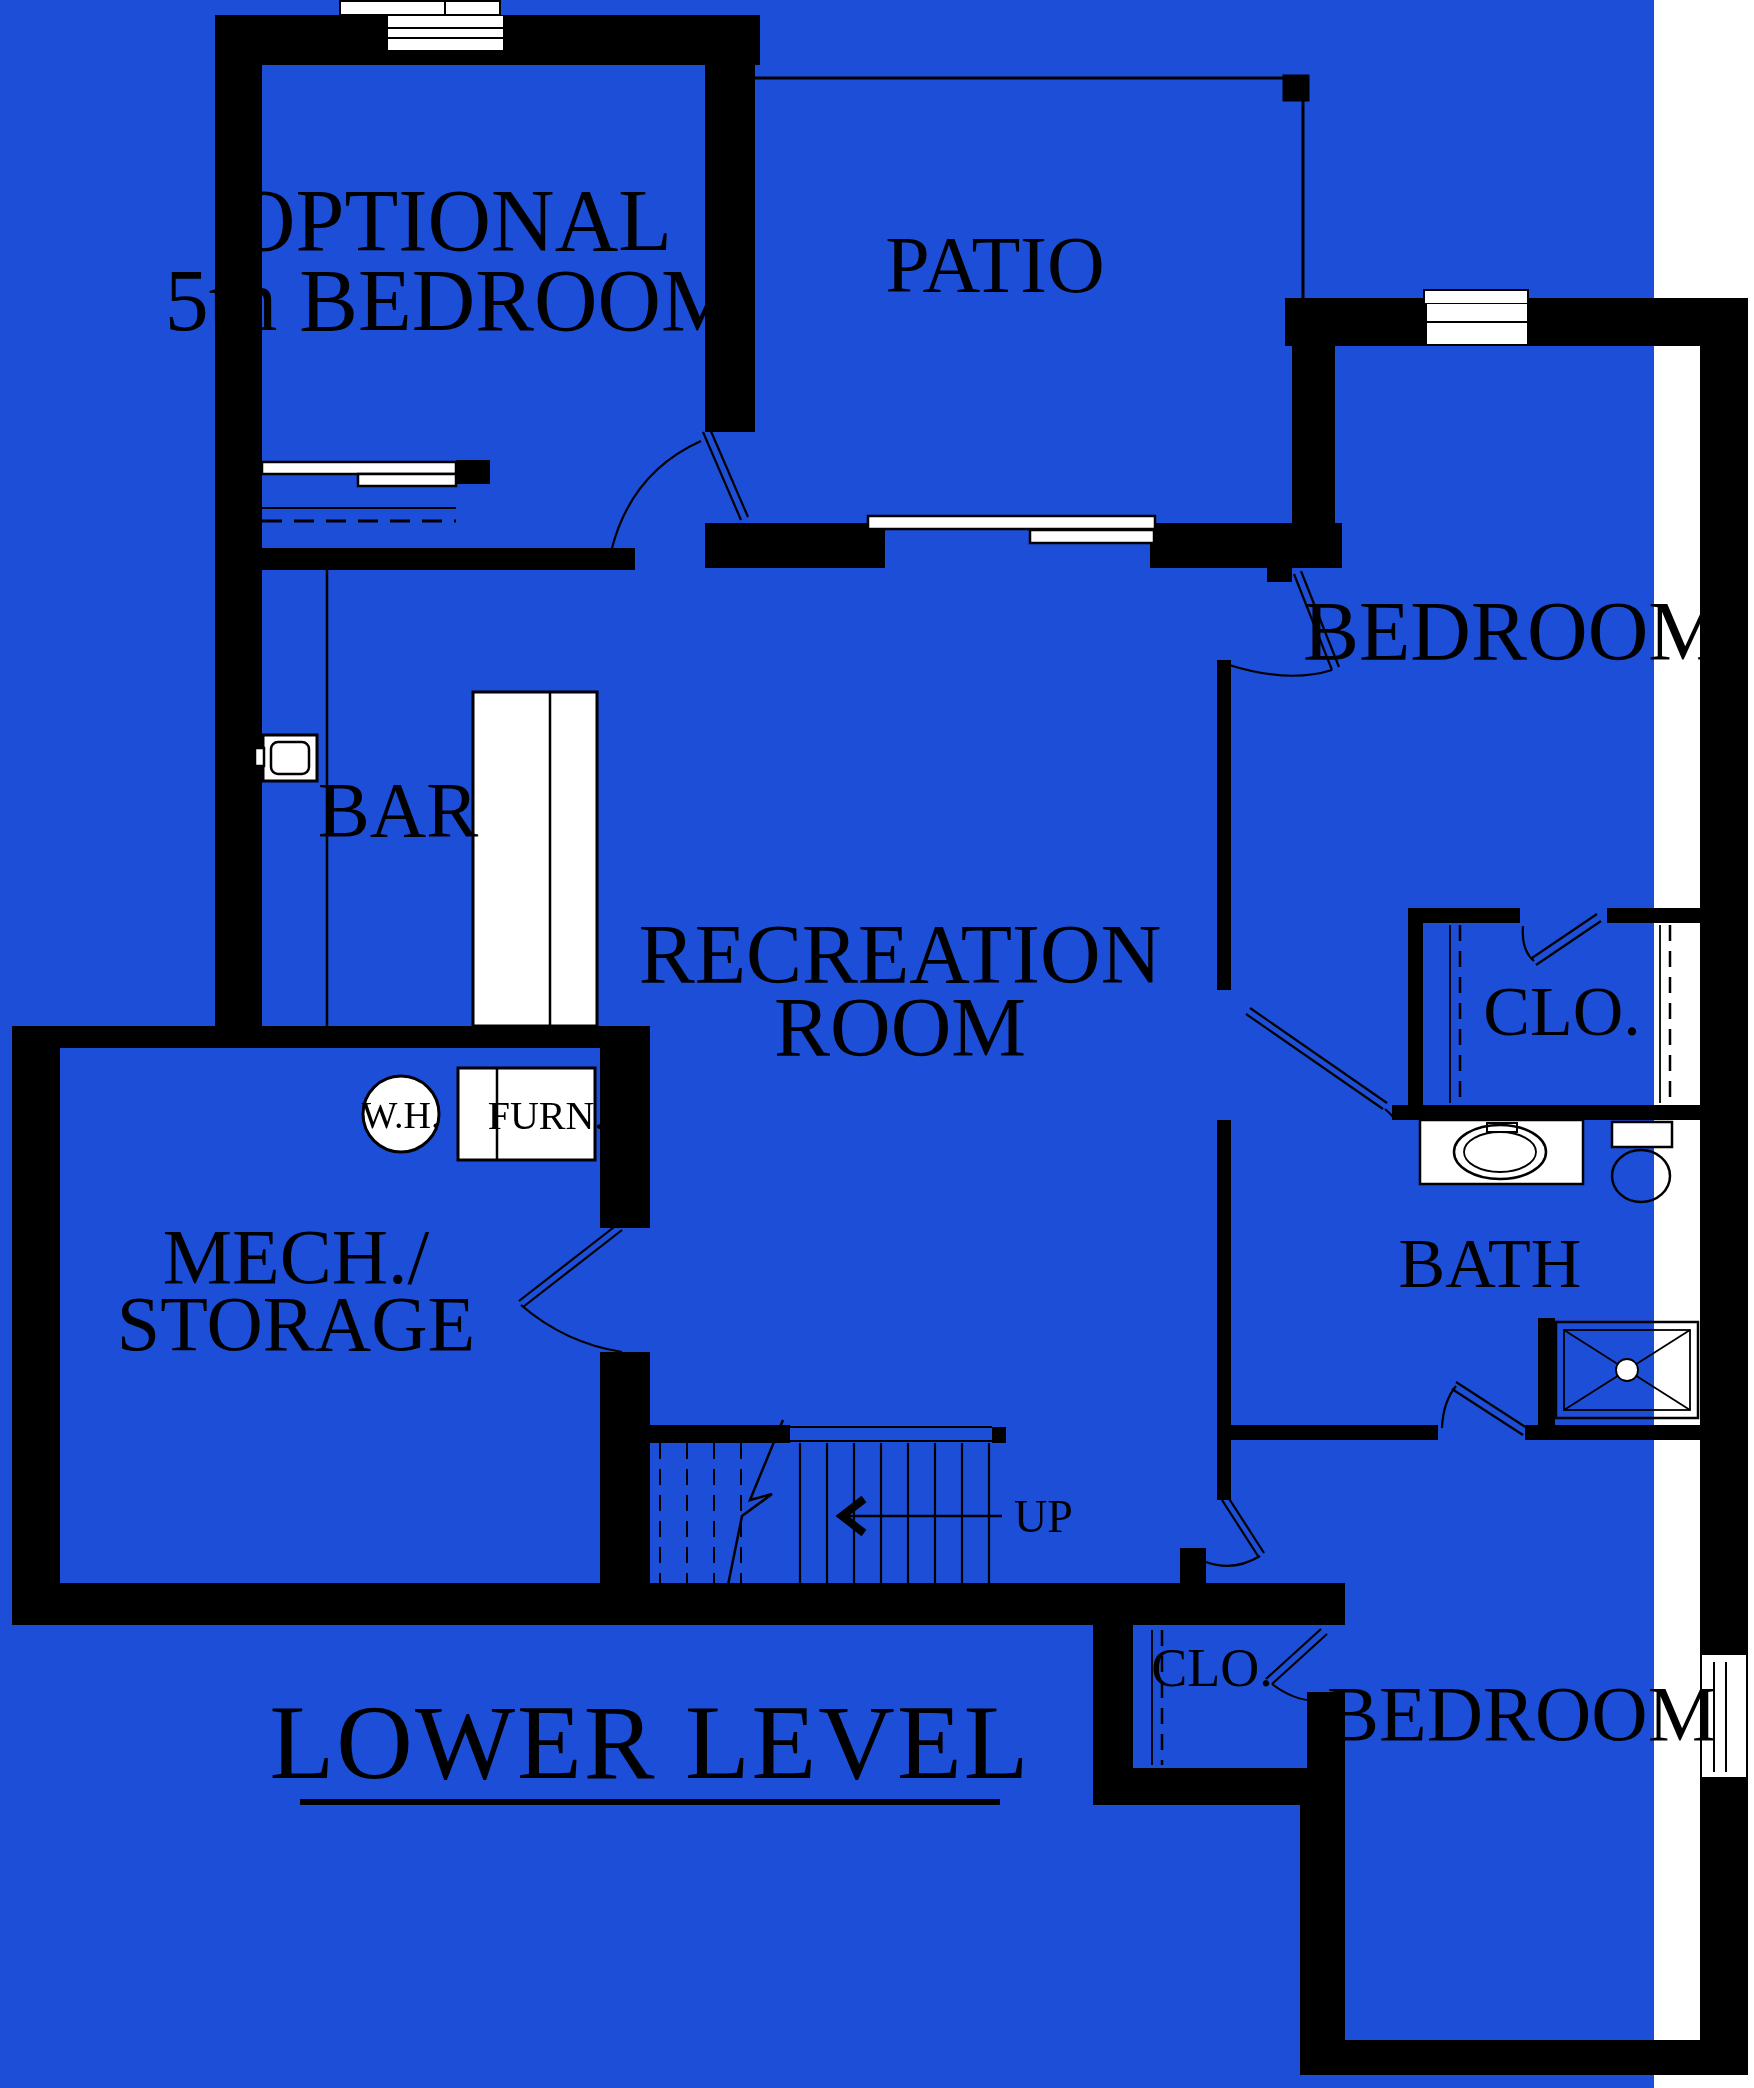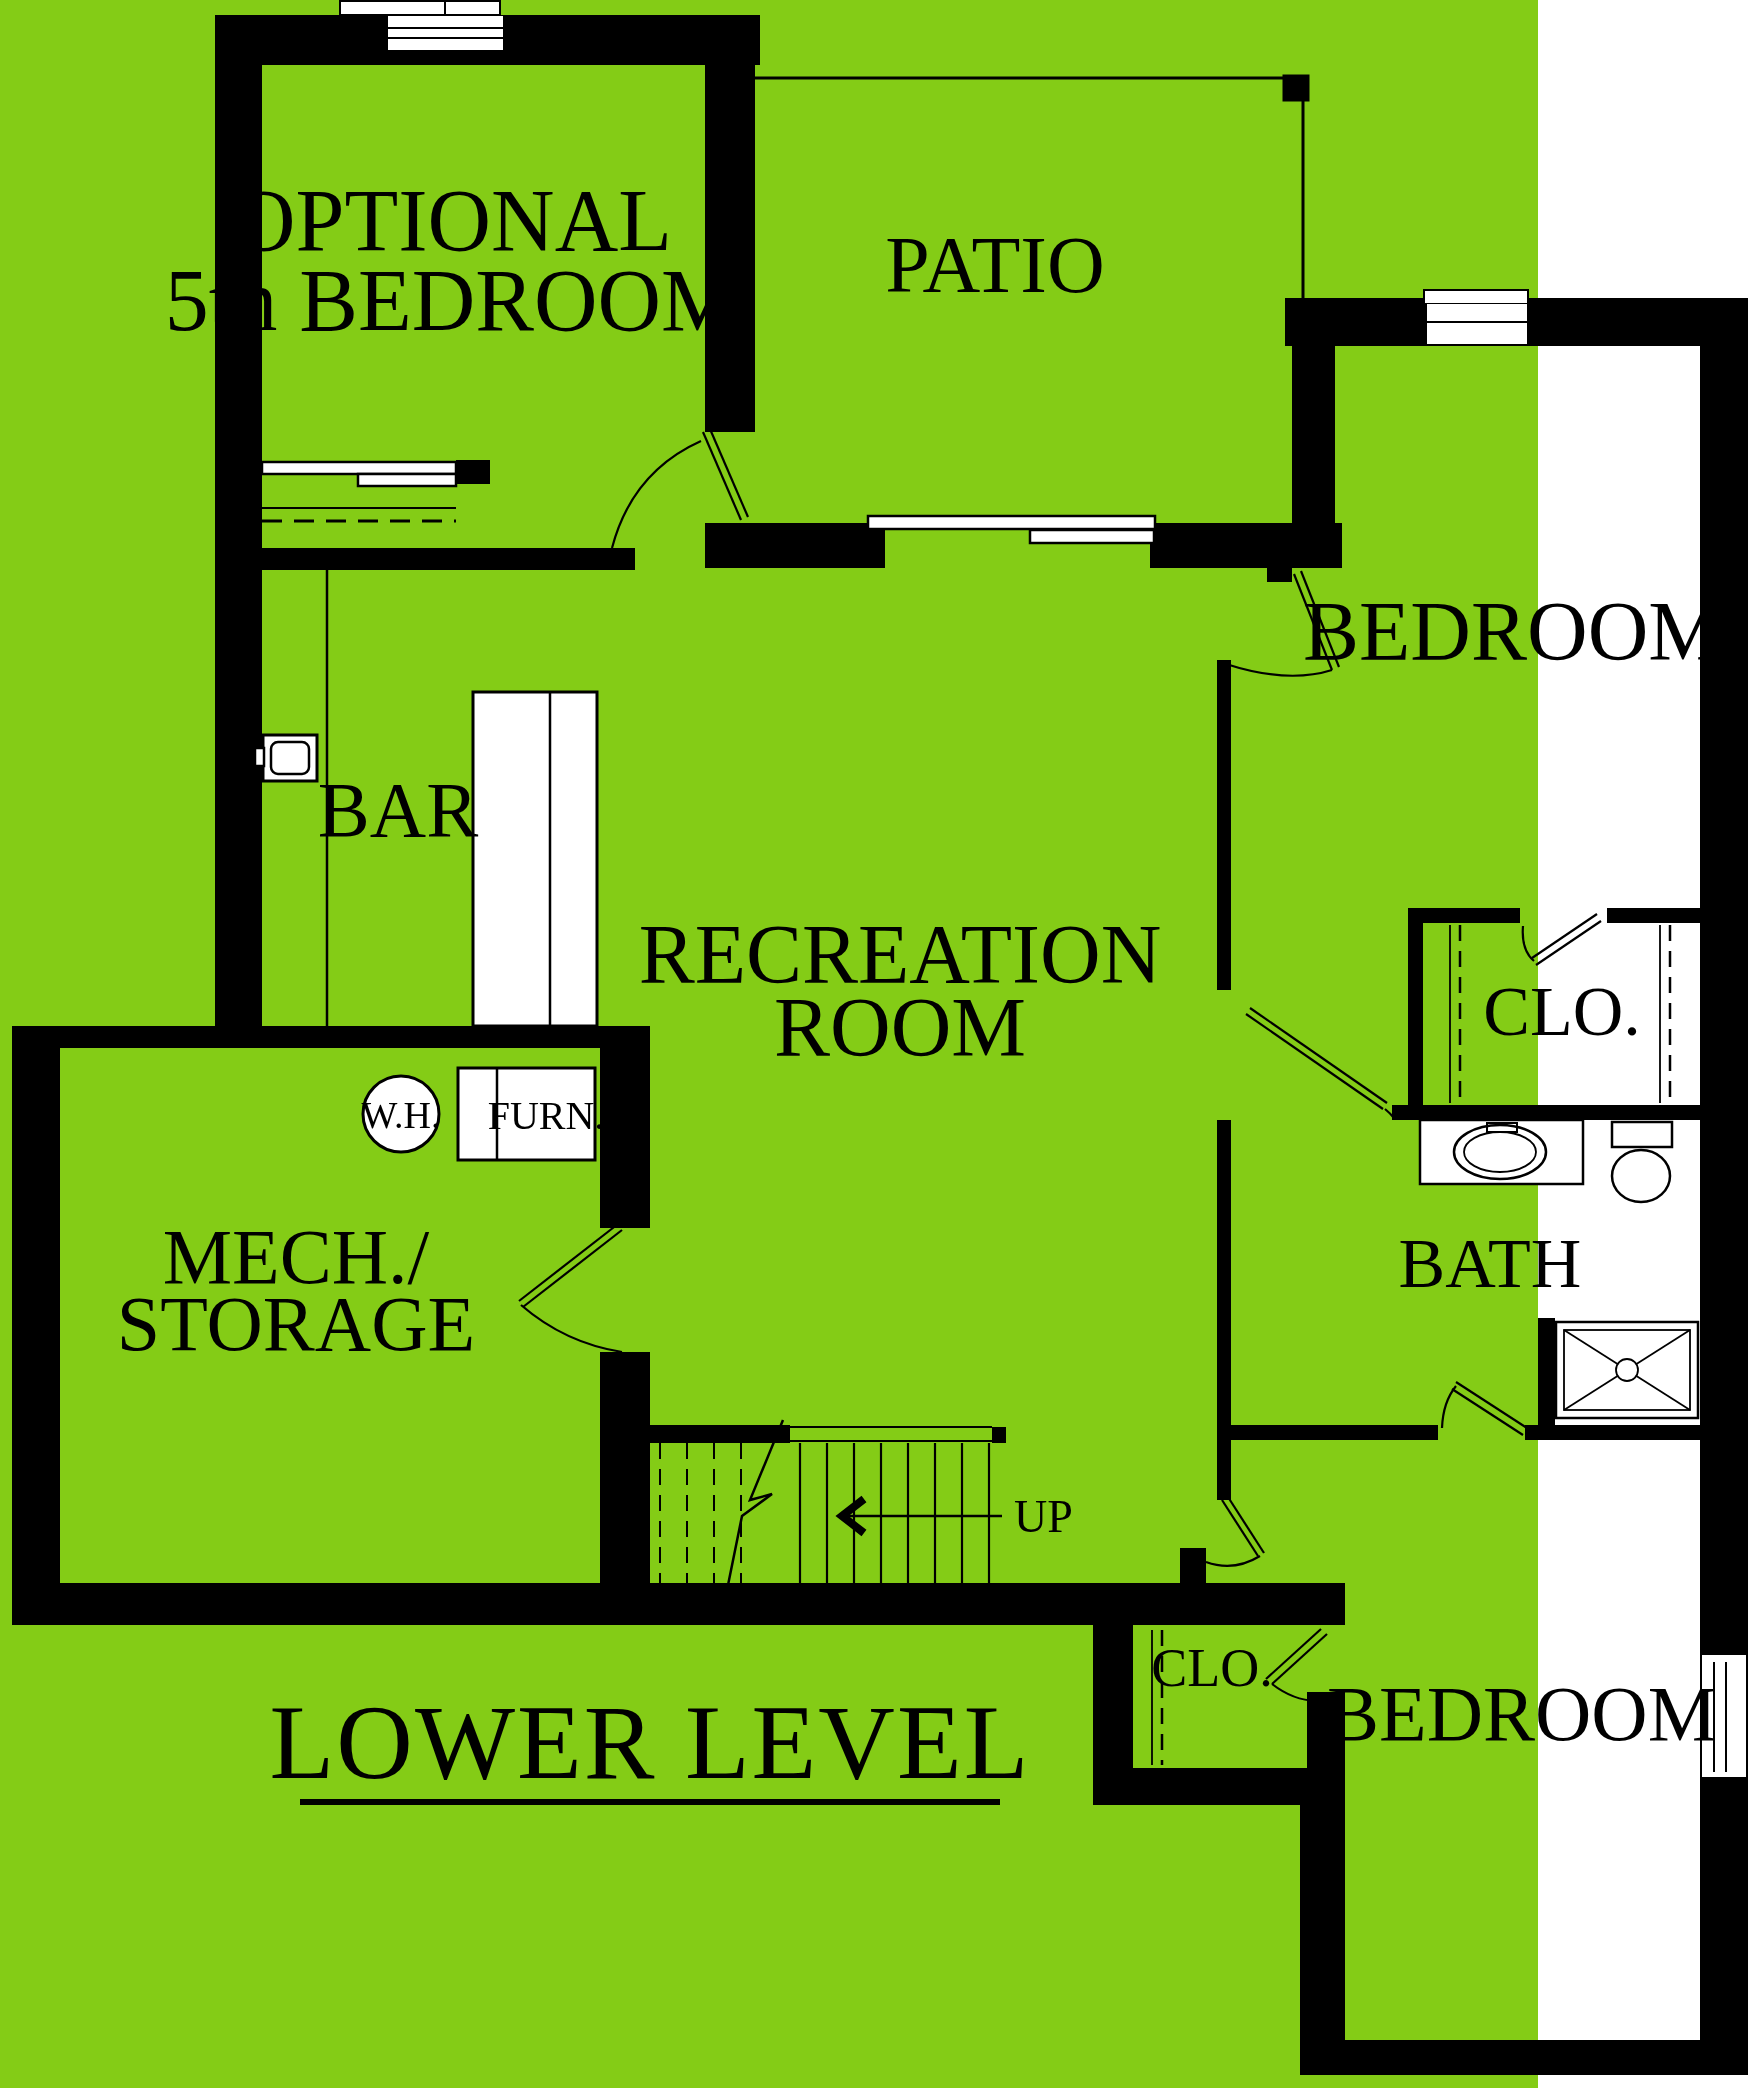--- a/index.html
+++ b/index.html
@@ -1,16 +1,16 @@
 <!DOCTYPE html>
 <html><head>
 <meta charset="utf-8">
 <style>
   html,body{margin:0;padding:0;background:#ffffff;}
-  .plan-wrap{width:1538px;height:2088px;position:relative;background:#84cc16;}
+  .plan-wrap{width:1654px;height:2088px;position:relative;background:#1d4ed8;}
   svg{display:block;}
   svg text{font-family:"Liberation Serif","DejaVu Serif",serif;fill:#000;}
   .lbl{text-anchor:middle;}
   .lbl-start{text-anchor:start;}
 </style>
 </head>
 <body>
 
 <div class="plan-wrap">
 <svg width="1754" height="2088" viewBox="0 0 1754 2088">

